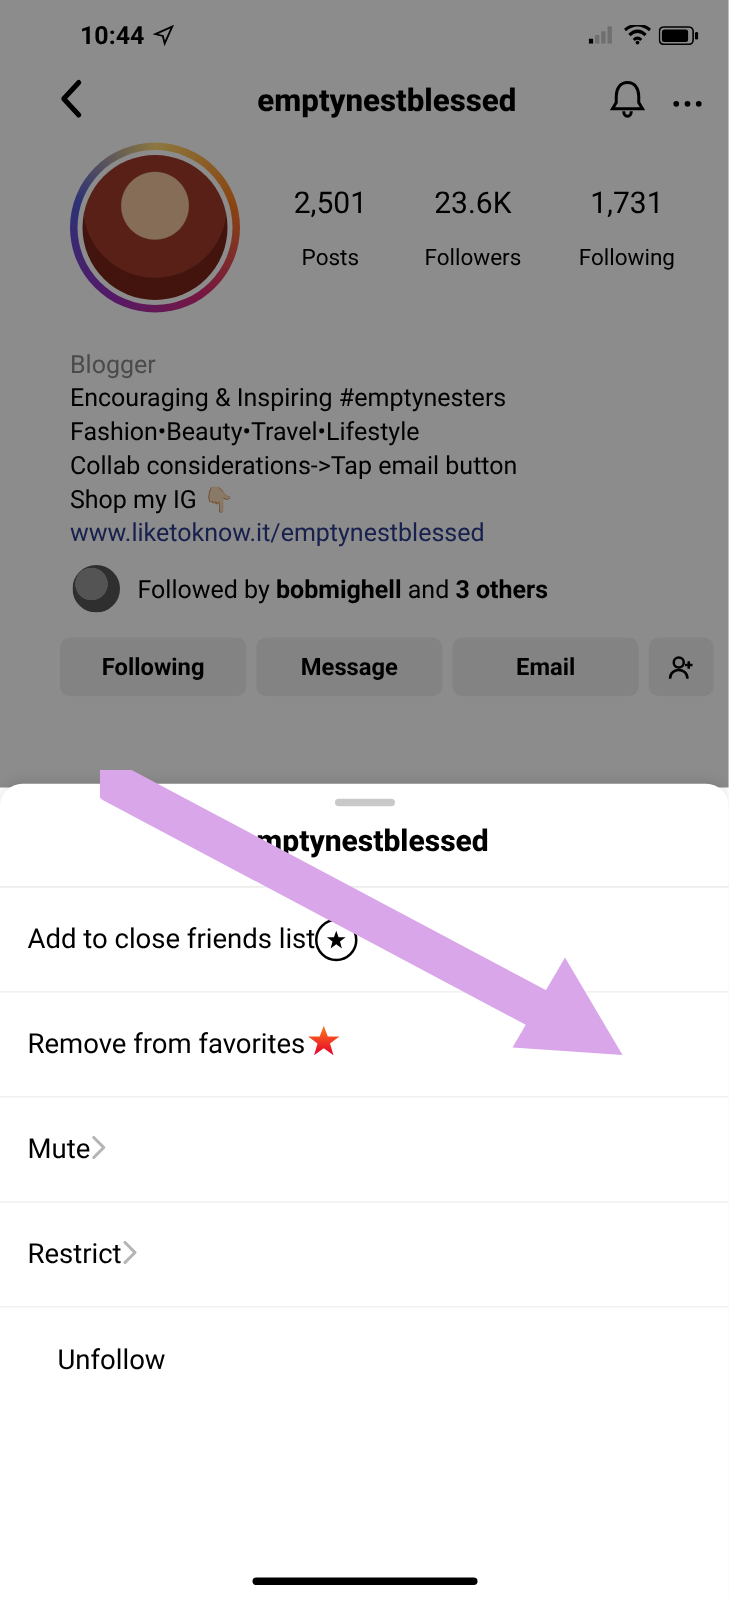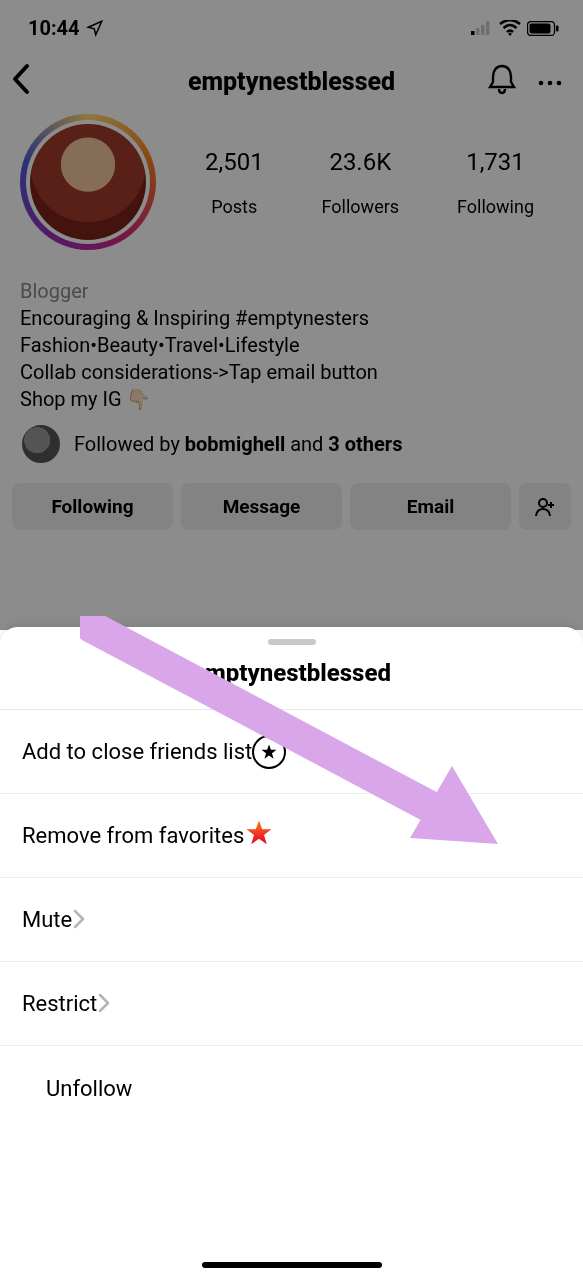--- a/index.html
+++ b/index.html
@@ -10,20 +10,21 @@
       background: #fff;
       position: relative;
       overflow: hidden;
     }
     .dimmed-layer {
       position: absolute;
       top: 0; left: 0; right: 0;
       height: 630px;
       background: #fff;
       filter: brightness(0.55);
+      padding-left: 36px;
     }
     .status-bar {
       display: flex;
       justify-content: space-between;
       align-items: center;
       padding: 10px 24px 4px 28px;
       height: 50px;
       font-weight: 700;
       font-size: 20px;
     }
@@ -255,20 +256,21 @@
       </div>
     </div>
   </div>
 
   <div class="bio">
     <div class="category">Blogger</div>
     <div>Encouraging &amp; Inspiring #emptynesters</div>
     <div>Fashion•Beauty•Travel•Lifestyle</div>
     <div>Collab considerations-&gt;Tap email button</div>
     <div>Shop my IG 👇🏻</div>
+    <div class="link">www.liketoknow.it/emptynestblessed</div>
   </div>
 
   <div class="followed-row">
     <div class="followed-avatar"></div>
     <div>
       <span>Followed by </span><b>bobmighell</b><span> and </span><b>3 others</b>
     </div>
   </div>
 
   <div class="buttons-row">

